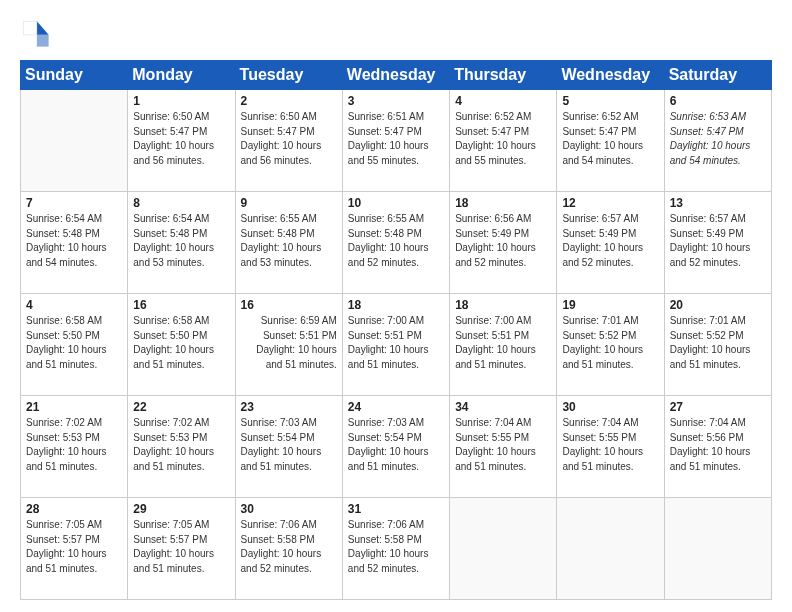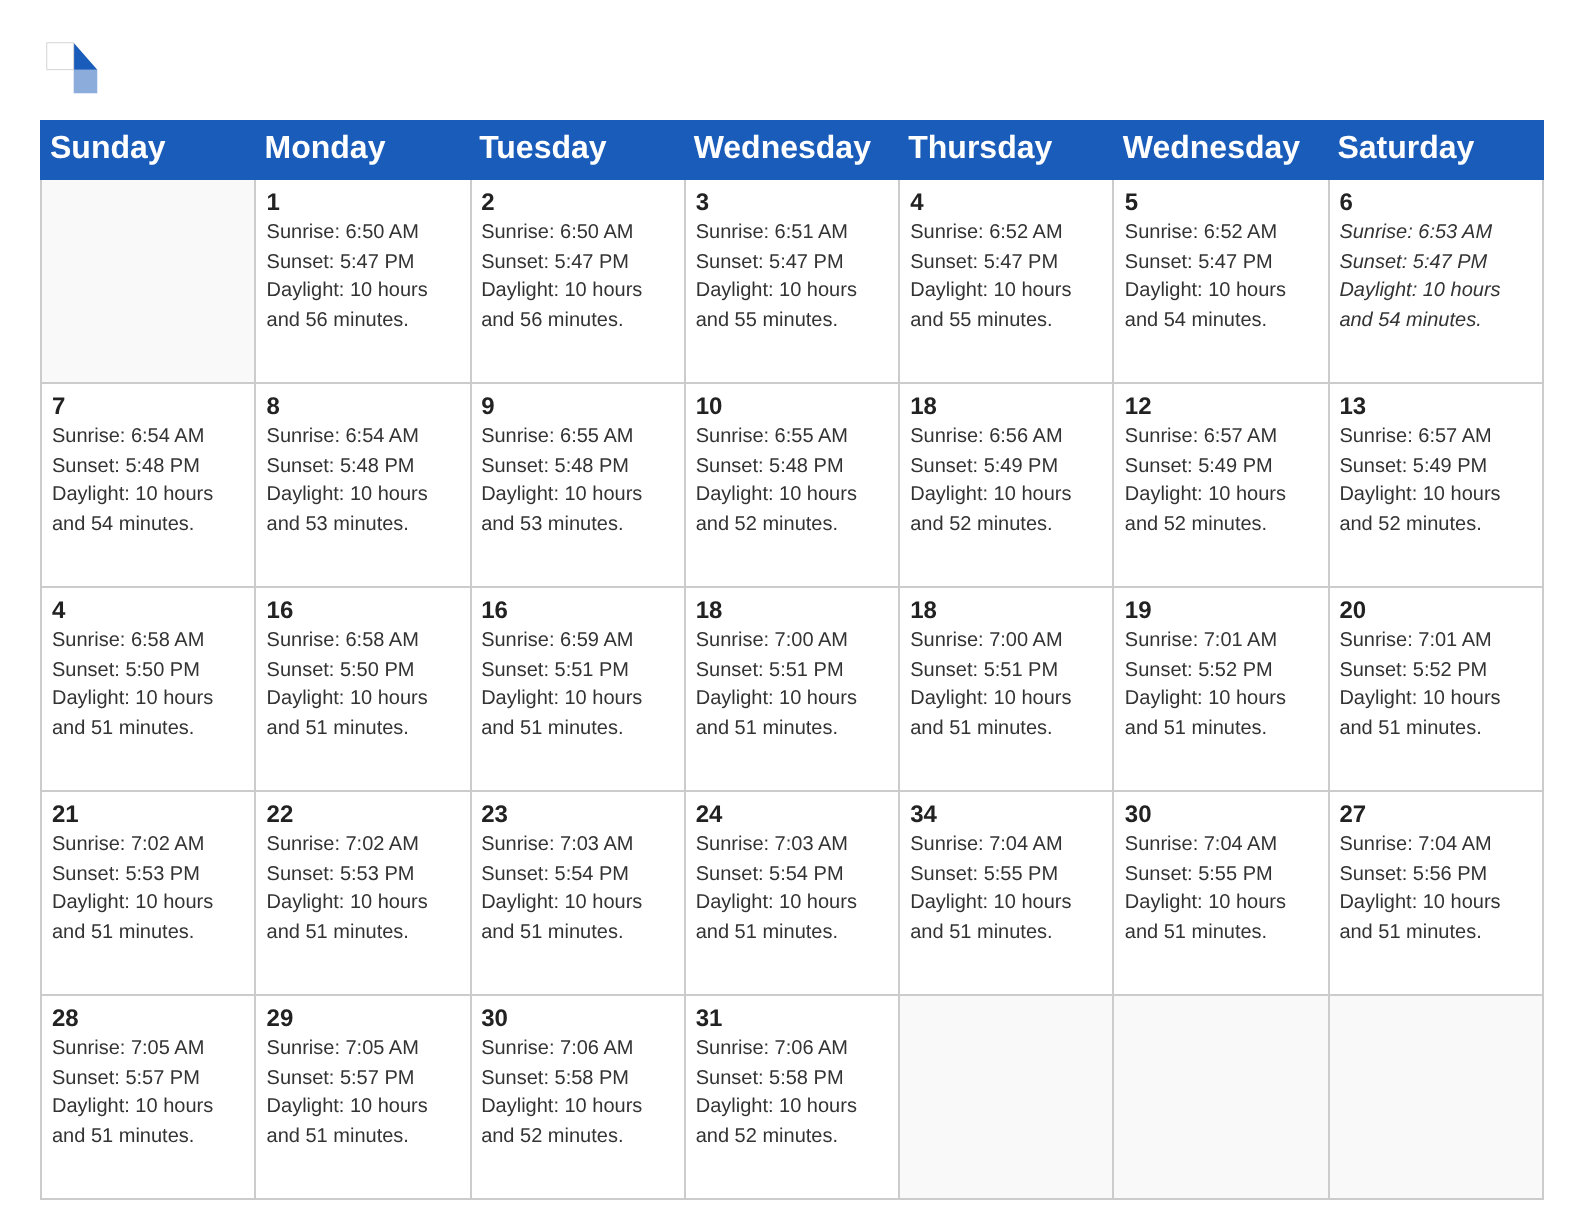--- a/index.html
+++ b/index.html
@@ -233,21 +233,21 @@
           </td>
           <td>
             <span class="day-num">16</span>
             <div class="cell-info" style="white-space: pre-line;">Sunrise: 6:58 AM
 Sunset: 5:50 PM
 Daylight: 10 hours
 and 51 minutes.</div>
           </td>
           <td>
             <span class="day-num">16</span>
-            <div class="cell-info" style="white-space: pre-line;">Sunrise: 6:59 AM
+            <div class="cell-info" style="white-space: pre-line; text-align: right;">Sunrise: 6:59 AM
 Sunset: 5:51 PM
 Daylight: 10 hours
 and 51 minutes.</div>
           </td>
           <td>
             <span class="day-num">18</span>
             <div class="cell-info" style="white-space: pre-line;">Sunrise: 7:00 AM
 Sunset: 5:51 PM
 Daylight: 10 hours
 and 51 minutes.</div>

